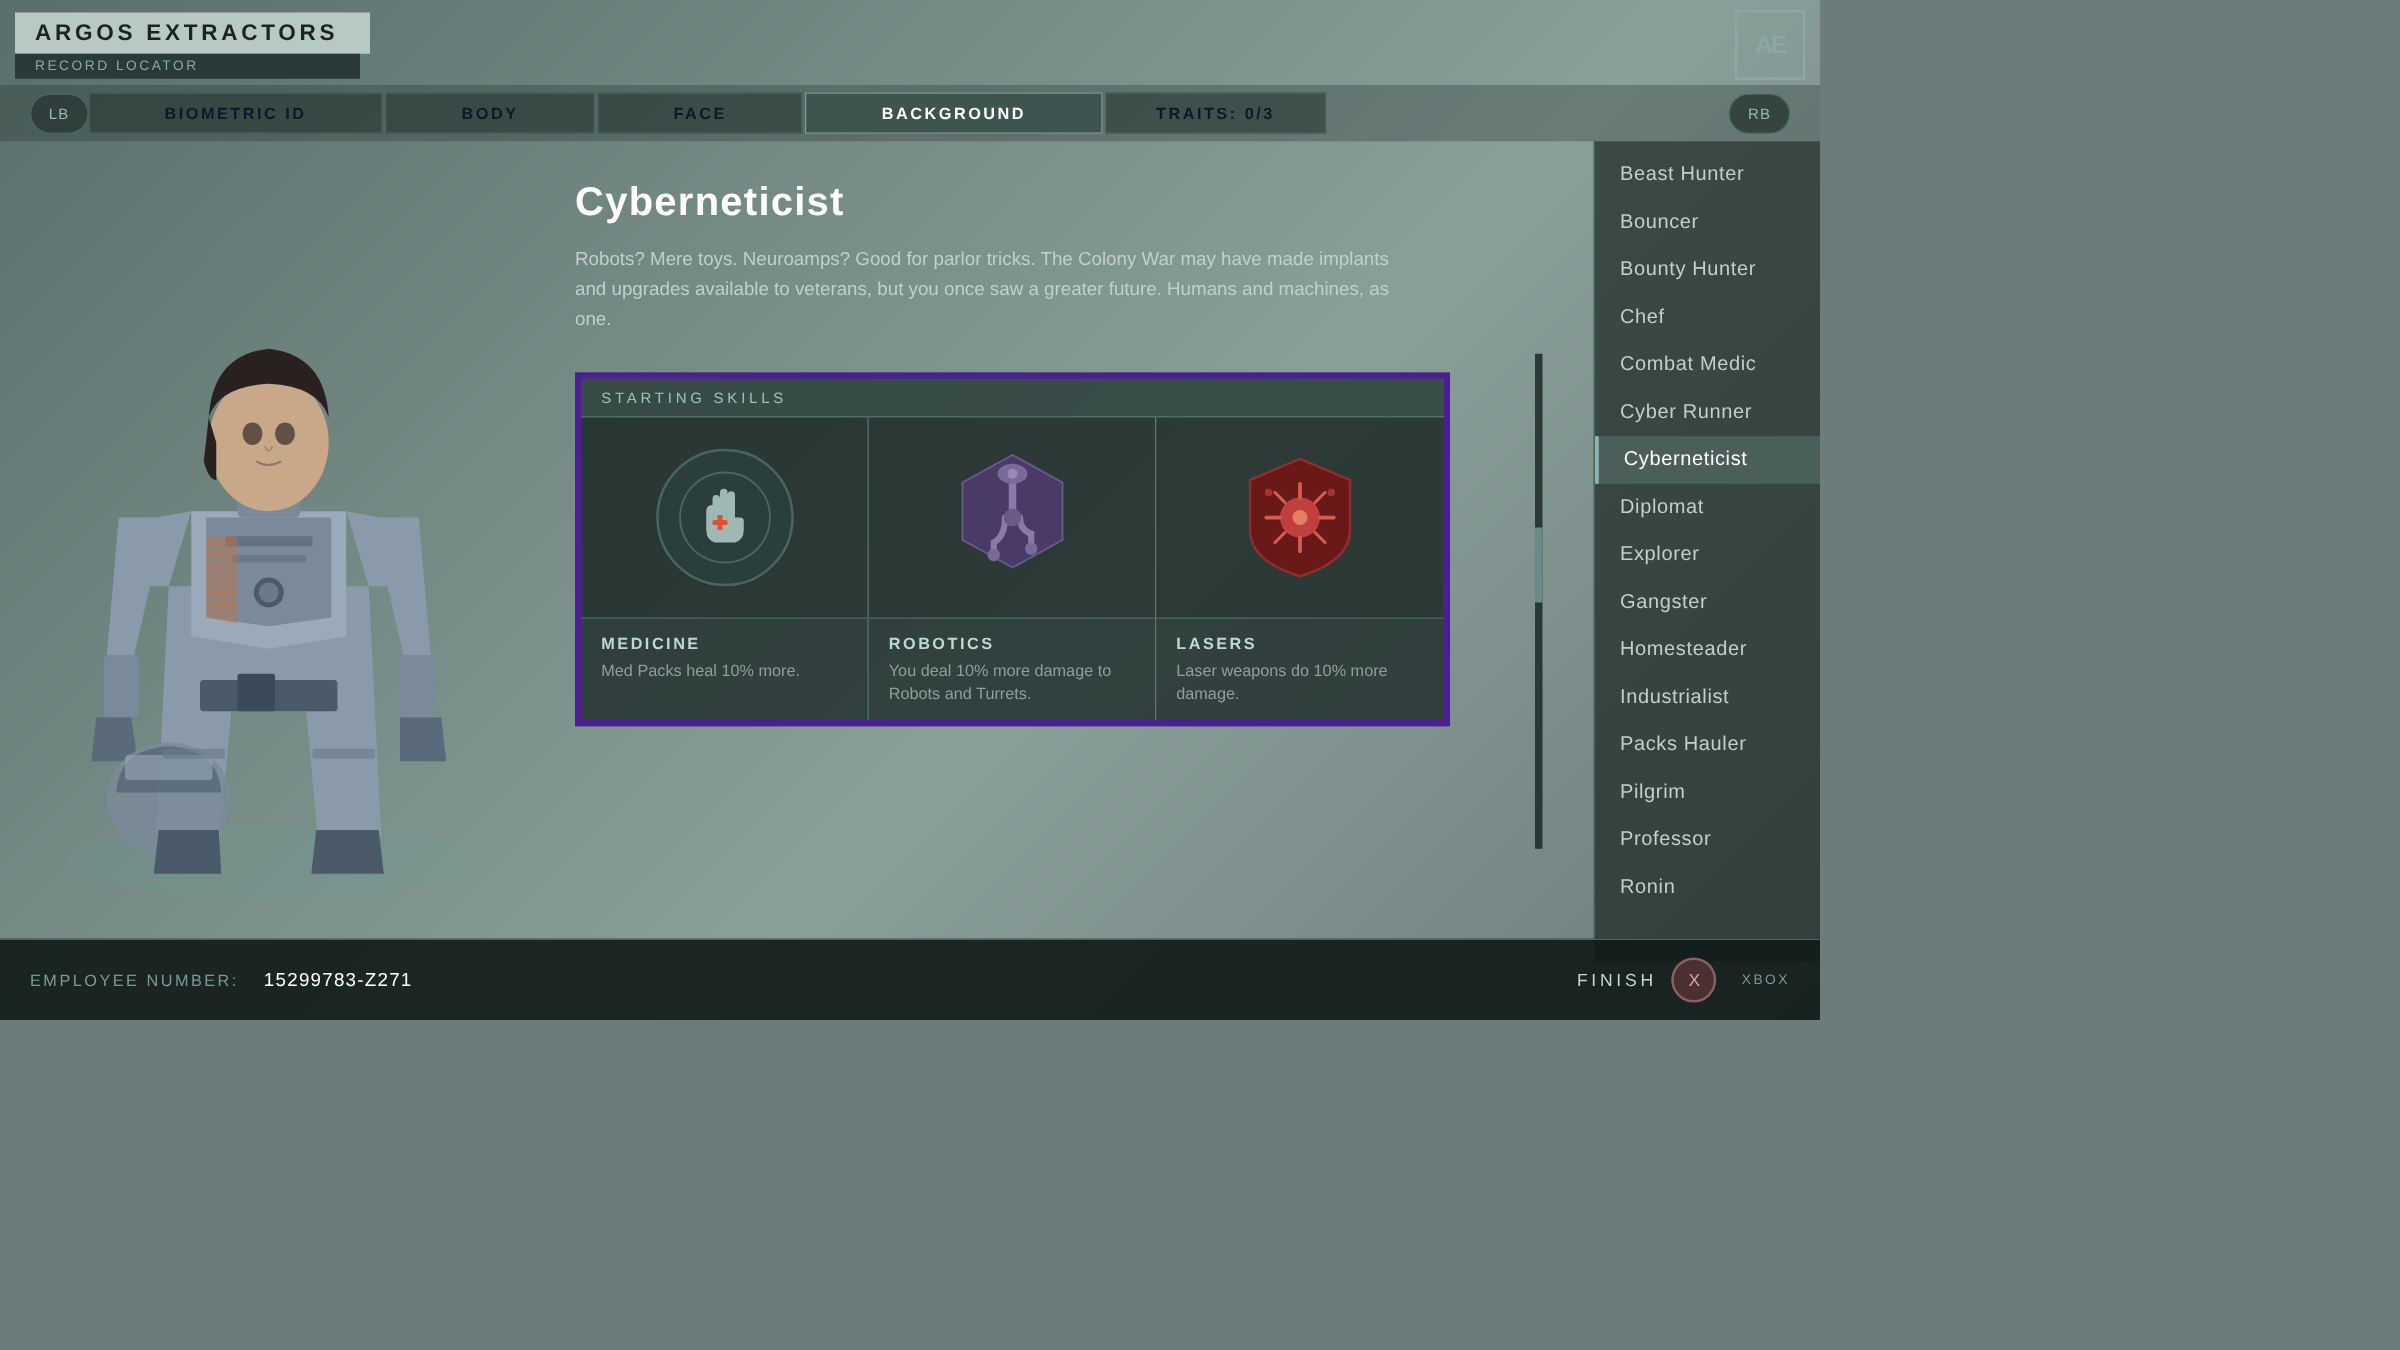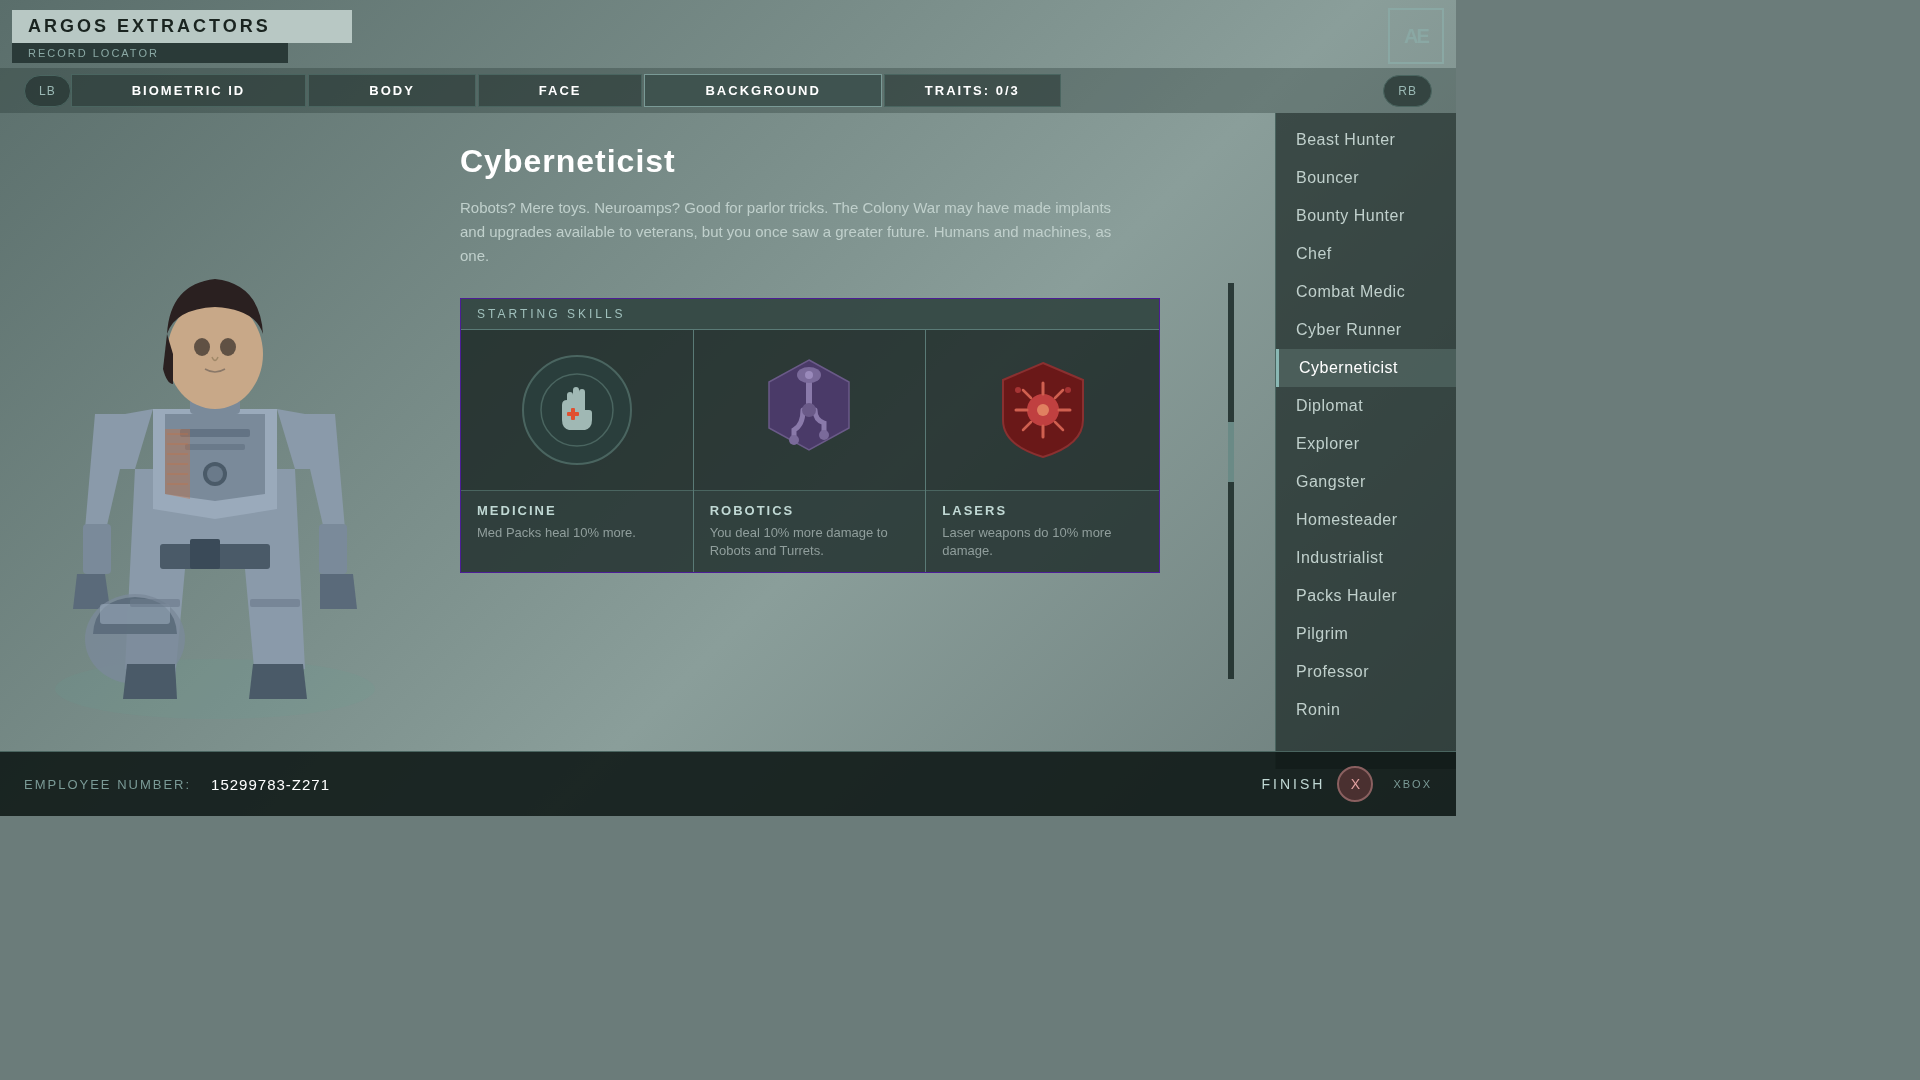--- a/index.html
+++ b/index.html
@@ -42,21 +42,21 @@
     }
 
     .app-title {
       background: #b8c8c4;
       color: #1a2420;
       font-size: 18px;
       font-weight: bold;
       letter-spacing: 3px;
       padding: 6px 16px;
       text-transform: uppercase;
-      width: 340px;
+      width: 284px;
     }
 
     .subtitle {
       background: #2a3a38;
       color: #8aa8a4;
       font-size: 11px;
       letter-spacing: 2px;
       padding: 4px 16px;
       text-transform: uppercase;
       width: 276px;
@@ -93,21 +93,21 @@
       padding: 8px 14px;
       font-size: 12px;
       cursor: pointer;
       letter-spacing: 1px;
       border-radius: 20px;
     }
 
     .nav-tab {
       background: rgba(40,55,52,0.6);
       border: 1px solid #4a6560;
-      color: #ffffff;
+      color: #0f172a;
       padding: 8px 60px;
       font-size: 13px;
       letter-spacing: 2px;
       text-transform: uppercase;
       cursor: pointer;
       margin-right: 2px;
       font-weight: bold;
     }
 
     .nav-tab.active {
@@ -168,21 +168,21 @@
     .background-desc {
       font-size: 15px;
       color: #c0d0cc;
       line-height: 1.6;
       max-width: 680px;
       margin-bottom: 30px;
     }
 
     
     .skills-section {
-      border: 1px solid #4c1d95;
+      border: 5px solid #4c1d95;
       background: rgba(30,45,42,0.5);
       max-width: 700px;
     }
 
     .skills-header {
       background: rgba(50,70,66,0.8);
       padding: 8px 16px;
       font-size: 12px;
       letter-spacing: 3px;
       color: #a0c0bc;

